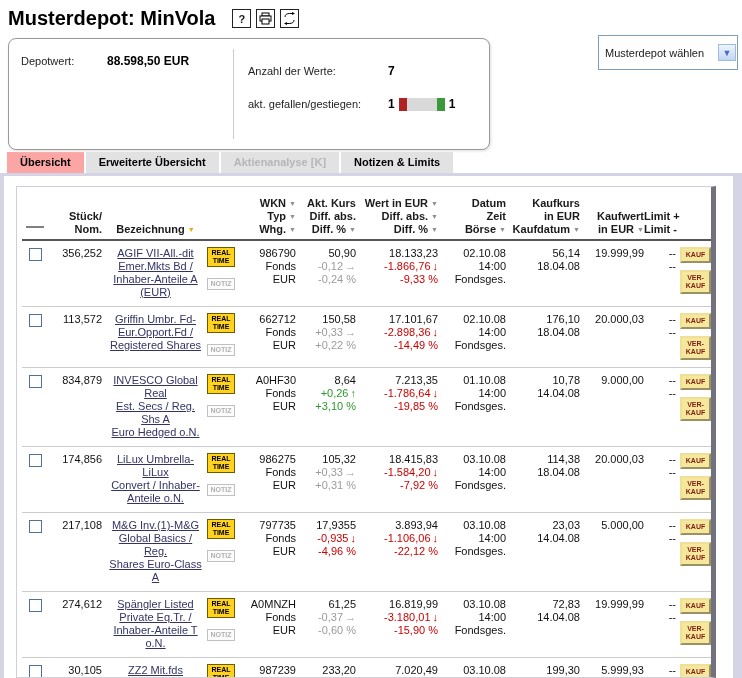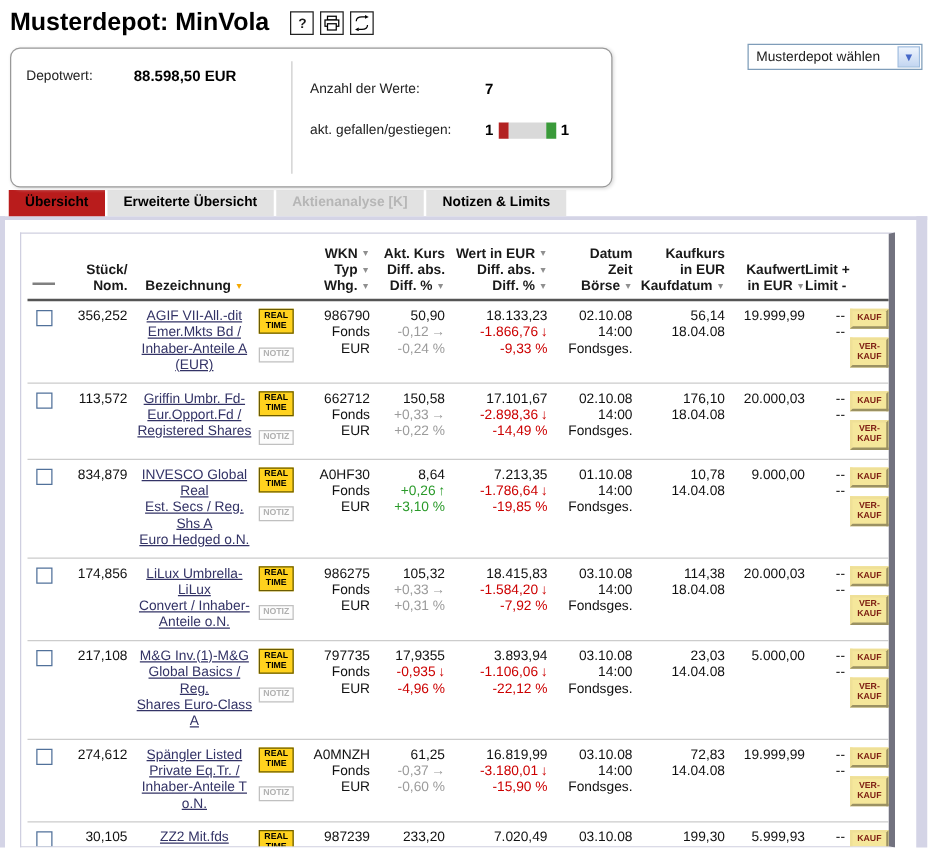--- a/index.html
+++ b/index.html
@@ -35,37 +35,37 @@
   .arr::after { font-weight:bold; margin-left:2px; }
   .arr.down::after { content:"\2193"; }
   .arr.up::after { content:"\2191"; }
   .arr.flat::after { content:"\2192"; }
   .updown-bar { display:inline-flex; align-items:center; margin:0 4px; }
   .bar-red { width:8px; height:13px; background:#b22222; }
   .bar-mid { width:30px; height:13px; background:#d9d9d9; }
   .bar-green { width:8px; height:13px; background:#3a9a3a; }
   
   .depot-select {
-    position:absolute; top:-3px; right:4px; width:140px; height:21px;
+    position:absolute; top:-3px; right:4px; width:140px; height:35px;
     border:1px solid #7f9db9; background:#fff; cursor:pointer;
     display:flex; align-items:center; justify-content:space-between; padding-left:6px;
   }
   .dd-btn {
     width:18px; height:17px; margin-right:1px;
     background:linear-gradient(#eef4fd,#c3d6f1); border:1px solid #9ebcdf;
     display:flex; align-items:center; justify-content:center;
     color:#4668c8; font-size:9px; font-weight:bold;
   }
   
   .tabs { display:flex; gap:2px; margin:14px 0 0 7px; }
   .tab {
     background:#e2e2e2; color:#000; font-weight:bold; padding:4px 13px 5px;
     cursor:pointer; white-space:nowrap;
   }
-  .tab.active { background:#b91c1c;text-align:center; }
+  .tab.active { background:#fca5a5;text-align:center; }
   .tab.disabled { color:#b6b6b6; cursor:default; }
   
   .content {
     height:513px; background:#fff;
     border-top:3px solid #d4d4e6; border-left:4px solid #d4d4e6; border-right:9px solid #d4d4e6;
   }
   .panel {
     margin:10px 0 0 12px; width:700px; height:492px;
     border:1px solid #cfcfe0; border-right:5px solid #72727f;
     padding:10px 0 0 5px; background:#fff; overflow:hidden;

